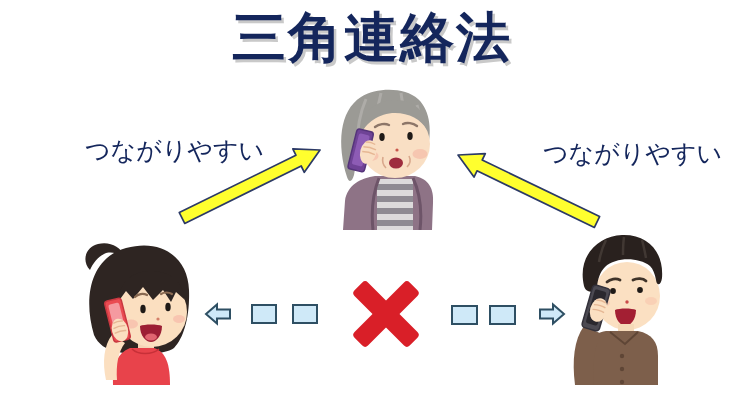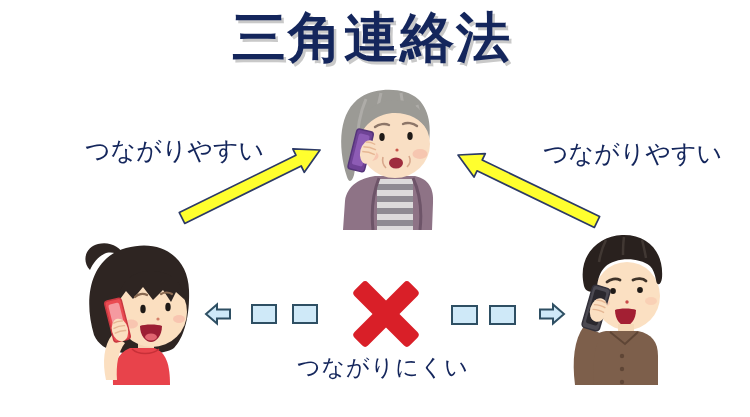--- a/index.html
+++ b/index.html
@@ -24,21 +24,20 @@
 </style>
 </head>
 <body>
 
 <div class="stage">
 
   <div class="title">三角連絡法</div>
 
   <div class="lbl lbl-left">つながりやすい</div>
   <div class="lbl lbl-right">つながりやすい</div>
-  <div class="lbl lbl-bottom">つながりにくい</div>
 
   <svg class="overlay" width="750" height="417" viewBox="0 0 750 417">
 
     <polygon class="yellow-arrow" points="184.7,223.4 301.2,166.0 304.3,172.3 320,150 292.8,148.9 295.9,155.2 179.3,212.6"></polygon>
     <polygon class="yellow-arrow" points="599.6,216.6 482.2,160.0 485.3,153.7 458,155 474.0,177.1 477.0,170.8 594.4,227.4"></polygon>
 
     <path class="dash" d="M206,314 L217,304.5 L217,309.5 L230,309.5 L230,318.5 L217,318.5 L217,323.5 Z"></path>
     <rect class="dash" x="252" y="305" width="24" height="18"></rect>
     <rect class="dash" x="293" y="305" width="24" height="18"></rect>
 

